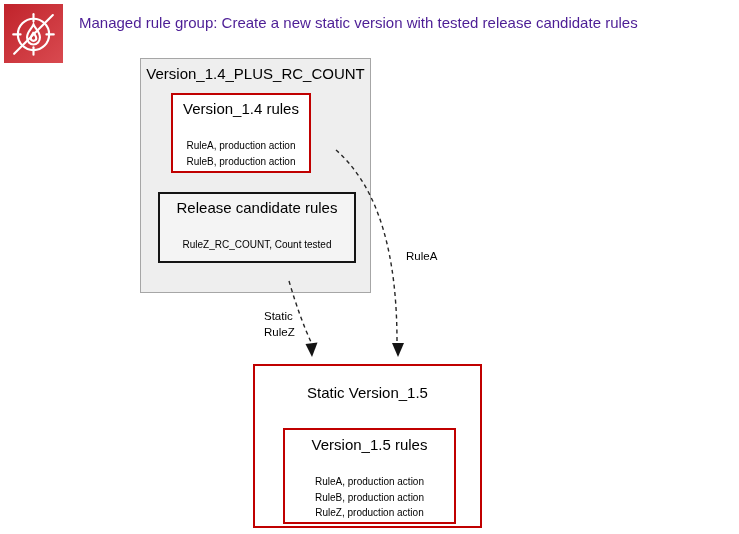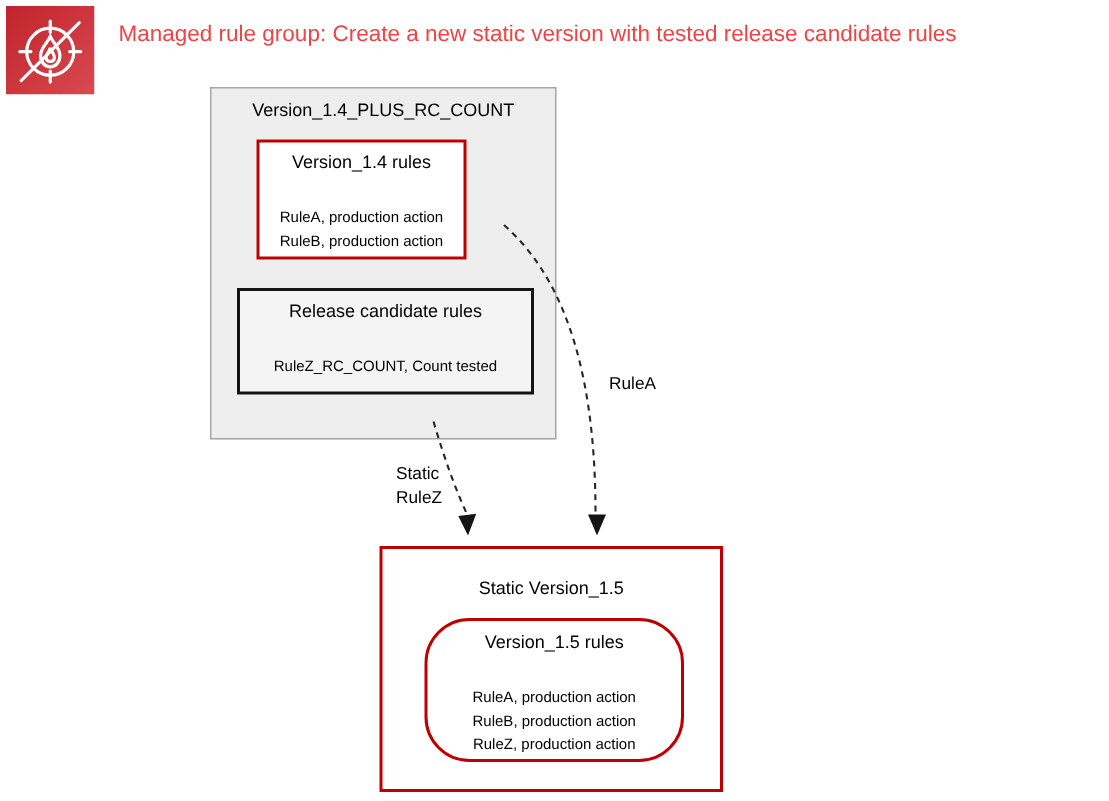--- a/index.html
+++ b/index.html
@@ -16,35 +16,35 @@
   .app-icon {
     position: absolute;
     left: 4px; top: 4px;
     width: 59px; height: 59px;
   }
   .page-title {
     position: absolute;
     left: 79px; top: 14px;
     width: 650px;
     font-size: 15px;
-    color: #ef4444;
+    color: #4c1d95;
     white-space: nowrap;
   }
   .box {
     position: absolute;
     text-align: center;
   }
   .group-box {
     left: 140px; top: 58px;
     width: 231px; height: 235px;
     background: #eeeeee;
     border: 1.5px solid #a6a6a6;
   }
   .box-title {
-    font-size: 12px;
+    font-size: 15px;
     line-height: 15px;
     white-space: nowrap;
   }
   .group-box .box-title { padding-top: 7px; }
   .red-border { border: 2.5px solid #c00000; }
   .v14-box {
     left: 171px; top: 93px;
     width: 140px; height: 80px;
     background: #ffffff;
   }
@@ -56,24 +56,23 @@
     border: 2.5px solid #141414;
   }
   .rc-box .box-title { padding-top: 6px; }
   .static-box {
     left: 253px; top: 364px;
     width: 229px; height: 164px;
     background: #ffffff;
   }
   .static-box .box-title { padding-top: 19px; }
   .v15-box {
-    left: 283px; top: 412px;
+    left: 283px; top: 428px;
     width: 173px; height: 96px;
     background: #ffffff;
-    border-radius: 30px;
   }
   .v15-box .box-title { padding-top: 7px; }
   .rule-lines {
     margin-top: 22px;
     font-size: 10px;
     line-height: 15.5px;
   }
   .rule-line { white-space: nowrap; }
   .arrow-label {
     position: absolute;

